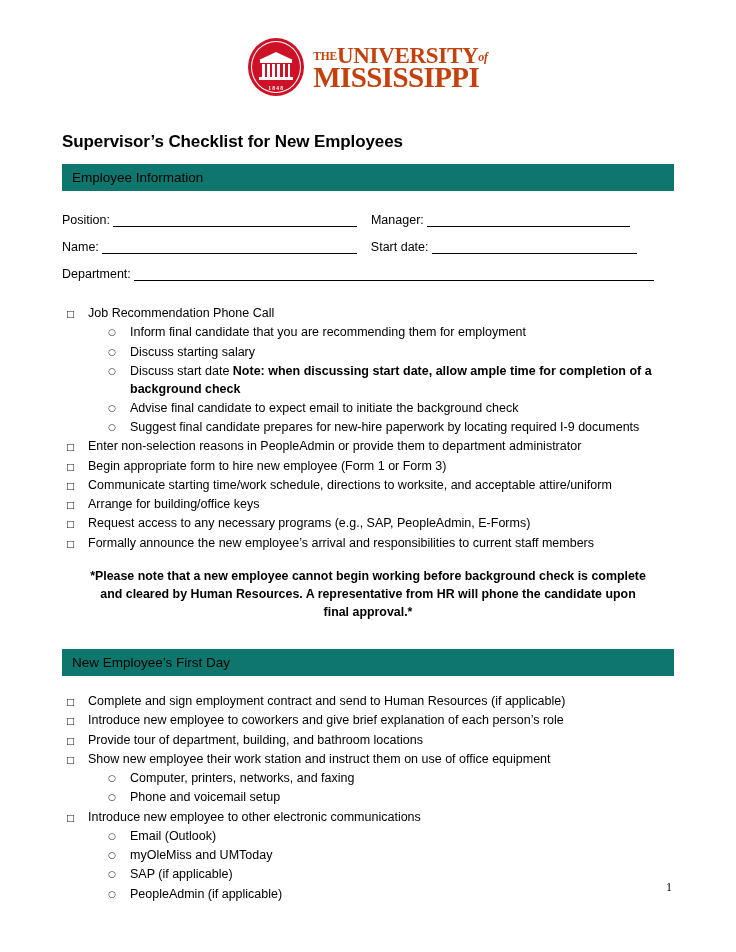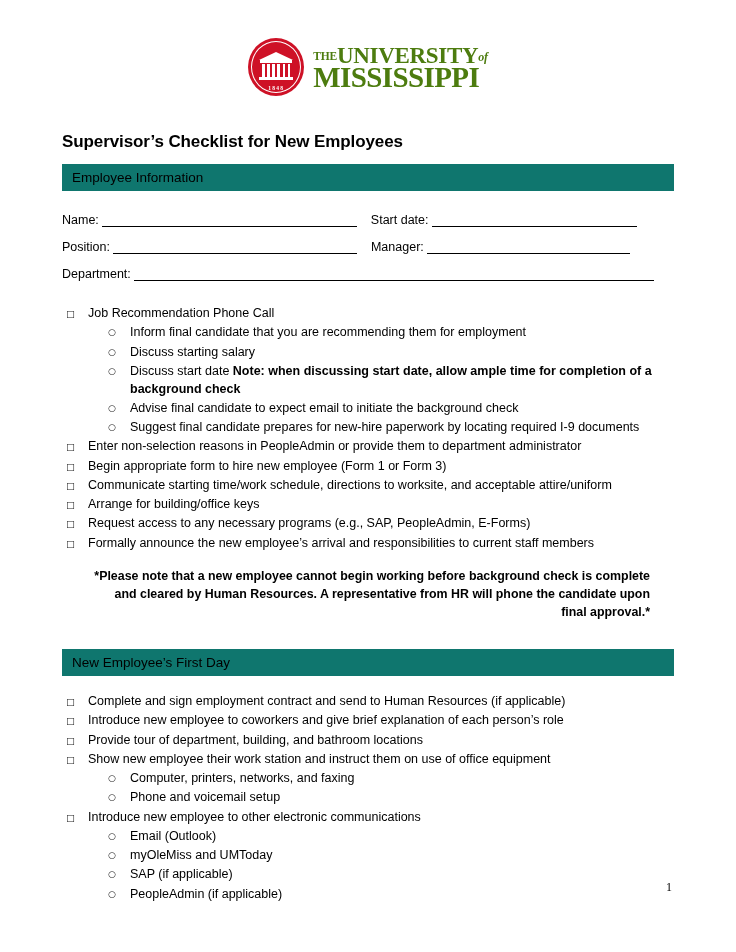--- a/index.html
+++ b/index.html
@@ -98,21 +98,21 @@
     width: 56px;
     text-align: center;
     color: #ffffff;
     font-size: 5.5px;
     letter-spacing: 1.2px;
     font-family: "Liberation Serif", serif;
     font-weight: bold;
   }
   .wordmark {
     flex: 0 0 auto;
-    color: #4d7c0f;
+    color: #c2410c;
     font-family: "Liberation Serif", serif;
     line-height: 0.92;
     padding-top: 2px;
   }
   .wm-line1 {
     font-size: 23px;
     font-weight: bold;
     letter-spacing: -0.3px;
     white-space: nowrap;
   }
@@ -215,21 +215,21 @@
     font-size: 9px;
     line-height: 1.95;
   }
   .li-text { flex: 1 1 auto; }
   .li-text b { font-weight: bold; }
 
   .note {
     font-size: 12.4px;
     font-weight: bold;
     line-height: 1.45;
-    text-align: right;
+    text-align: center;
     margin: 16px 24px 0 24px;
   }
   .gap-before-bar2 { margin-top: 27px; }
 
   
   .page-num {
     position: absolute;
     right: 64px;
     bottom: 57px;
     font-size: 12px;
@@ -268,37 +268,37 @@
 
   <div class="content">
 
     <h1 class="doc-title">Supervisor’s Checklist for New Employees</h1>
 
     <div class="section-bar">Employee Information</div>
 
     <div class="form-area">
       <div class="form-row">
         <div class="fld">
+          <span class="fld-label">Position:</span>
+          <span class="fld-line w-pos"></span>
+        </div>
+        <div class="fld spacer-col" style="margin-left:14px;">
+          <span class="fld-label">Manager:</span>
+          <span class="fld-line w-mgr"></span>
+        </div>
+      </div>
+
+      <div class="form-row">
+        <div class="fld">
           <span class="fld-label">Name:</span>
           <span class="fld-line w-name"></span>
         </div>
         <div class="fld spacer-col" style="margin-left:14px;">
           <span class="fld-label">Start date:</span>
           <span class="fld-line w-start"></span>
-        </div>
-      </div>
-
-      <div class="form-row">
-        <div class="fld">
-          <span class="fld-label">Position:</span>
-          <span class="fld-line w-pos"></span>
-        </div>
-        <div class="fld spacer-col" style="margin-left:14px;">
-          <span class="fld-label">Manager:</span>
-          <span class="fld-line w-mgr"></span>
         </div>
       </div>
 
       <div class="form-row">
         <div class="fld">
           <span class="fld-label">Department:</span>
           <span class="fld-line w-dept"></span>
         </div>
       </div>
     </div>

